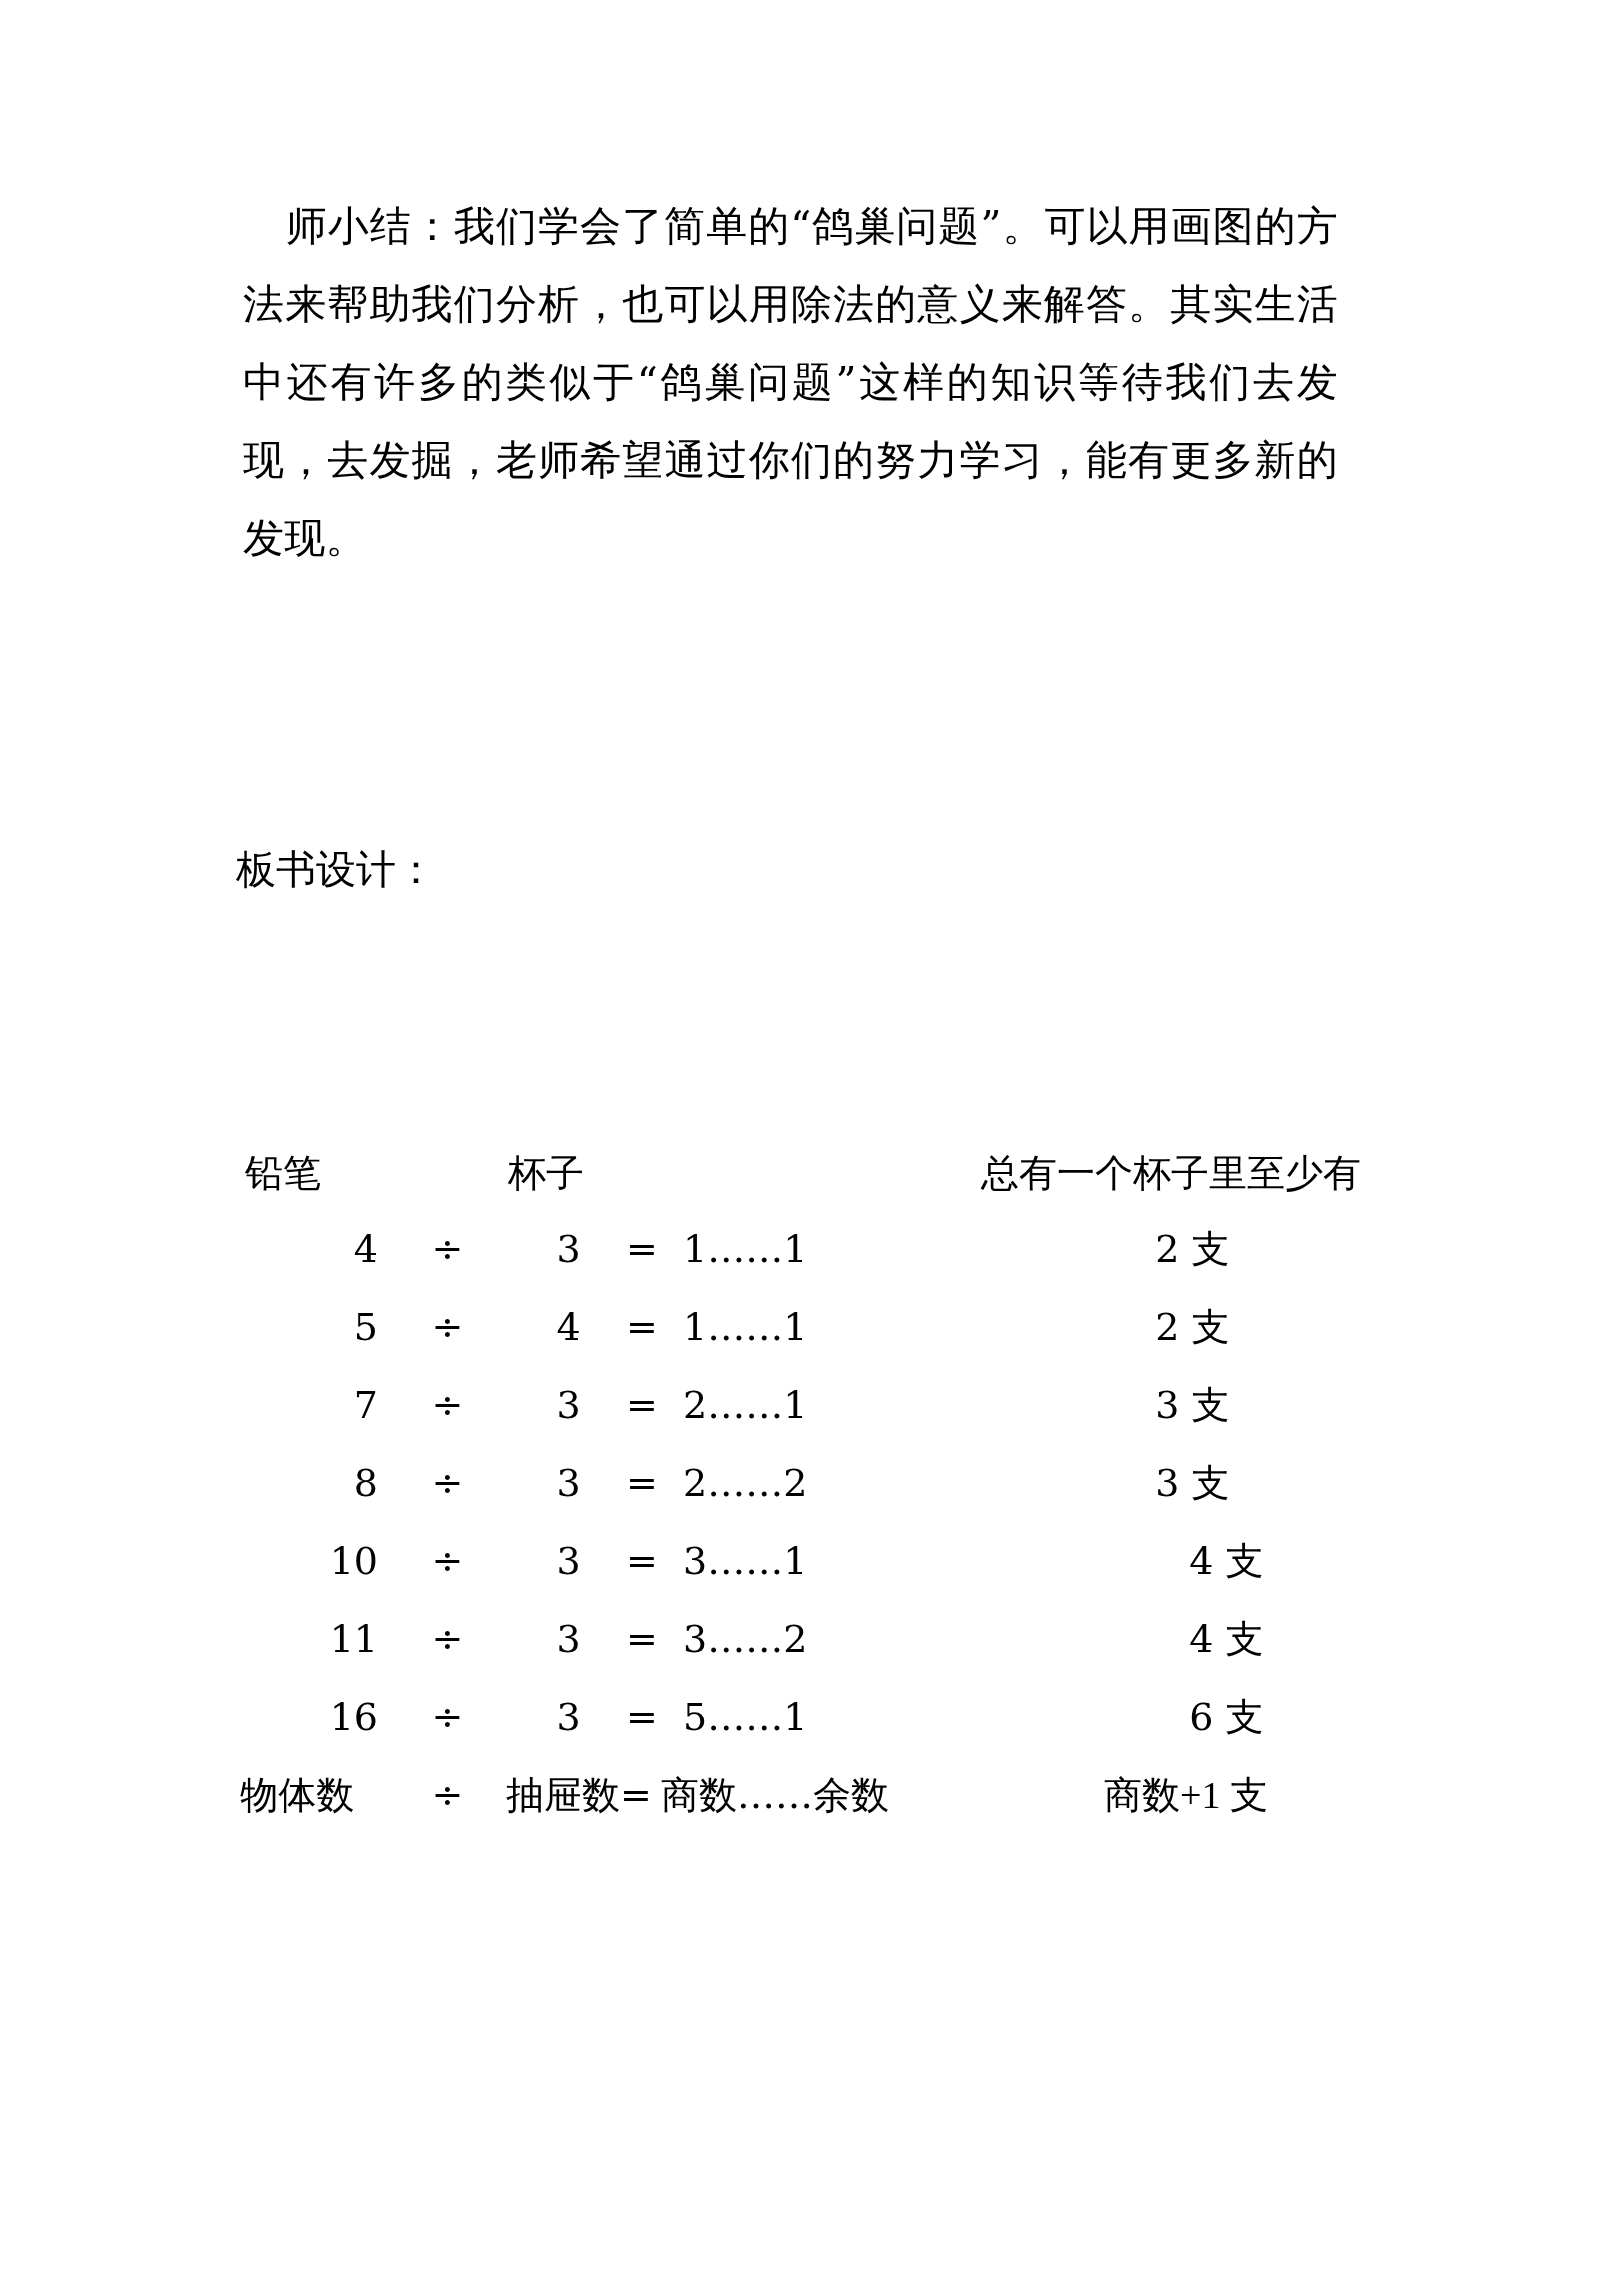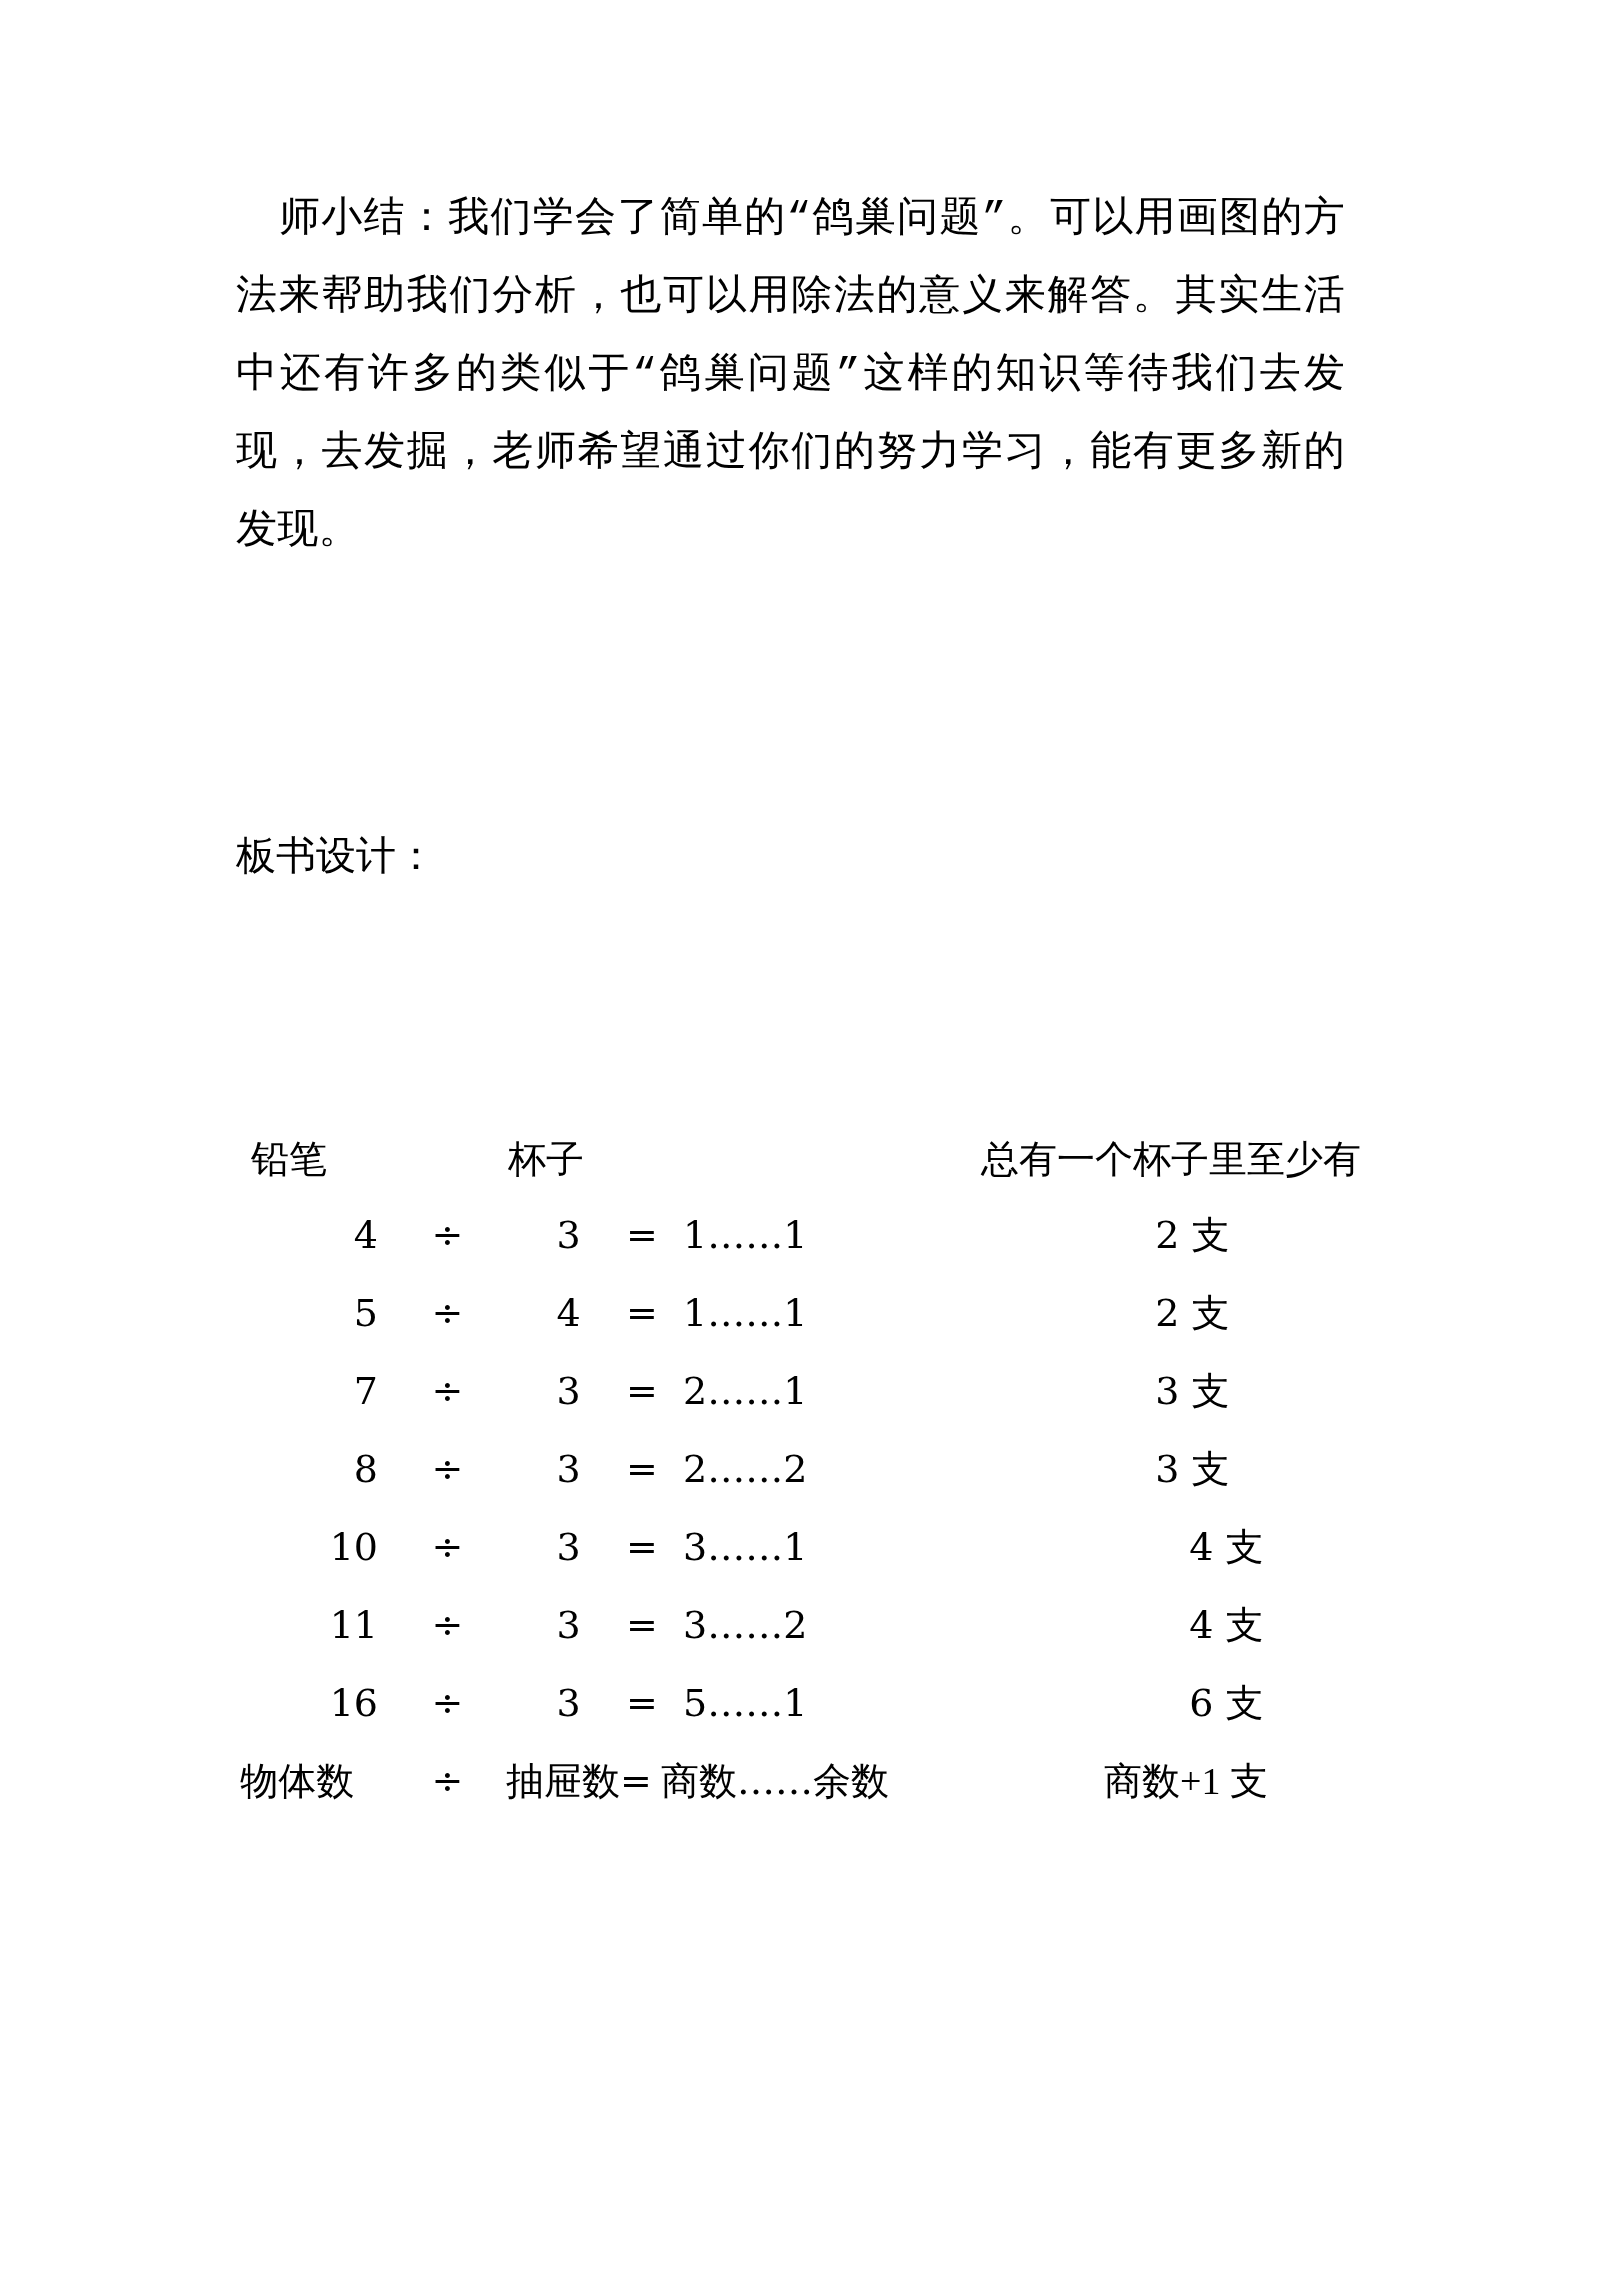--- a/index.html
+++ b/index.html
@@ -31,22 +31,21 @@
     width: 1125px;
   }
 
   
   .prose {
     font-size: 41px;
     line-height: 78px;
     letter-spacing: 0.3px;
     text-align: justify;
     text-justify: inter-character;
-    margin: 8px;
-    font-family: Liberation Mono, monospace;
+    margin: 15px;
   }
 
   .prose .indent {
     display: inline-block;
     width: 42px;
   }
 
   
   .gap-a { height: 245px; }
   .gap-b { height: 115px; }
@@ -86,21 +85,21 @@
 
   .brow.header-row { height: 76px; }
 
   
   .cell {
     position: absolute;
     top: 0;
     line-height: inherit;
   }
 
-  .c-label      { left: 23px; }
+  .c-label      { left: 17px; }
   .c-label2     { left: 280px; }
   .c-label3     { left: 753px; }
 
   .c-sub        { left: 12.3px; }
   .c-gt         { left: 184px; }
   .c-sub2       { left: 280px; }
 
   .c-dividend   { left: 41px; width: 109px; text-align: right; }
   .c-op         { left: 199px; width: 41px; text-align: center; }
   .c-divisor    { left: 320px; width: 41px; text-align: center; }

